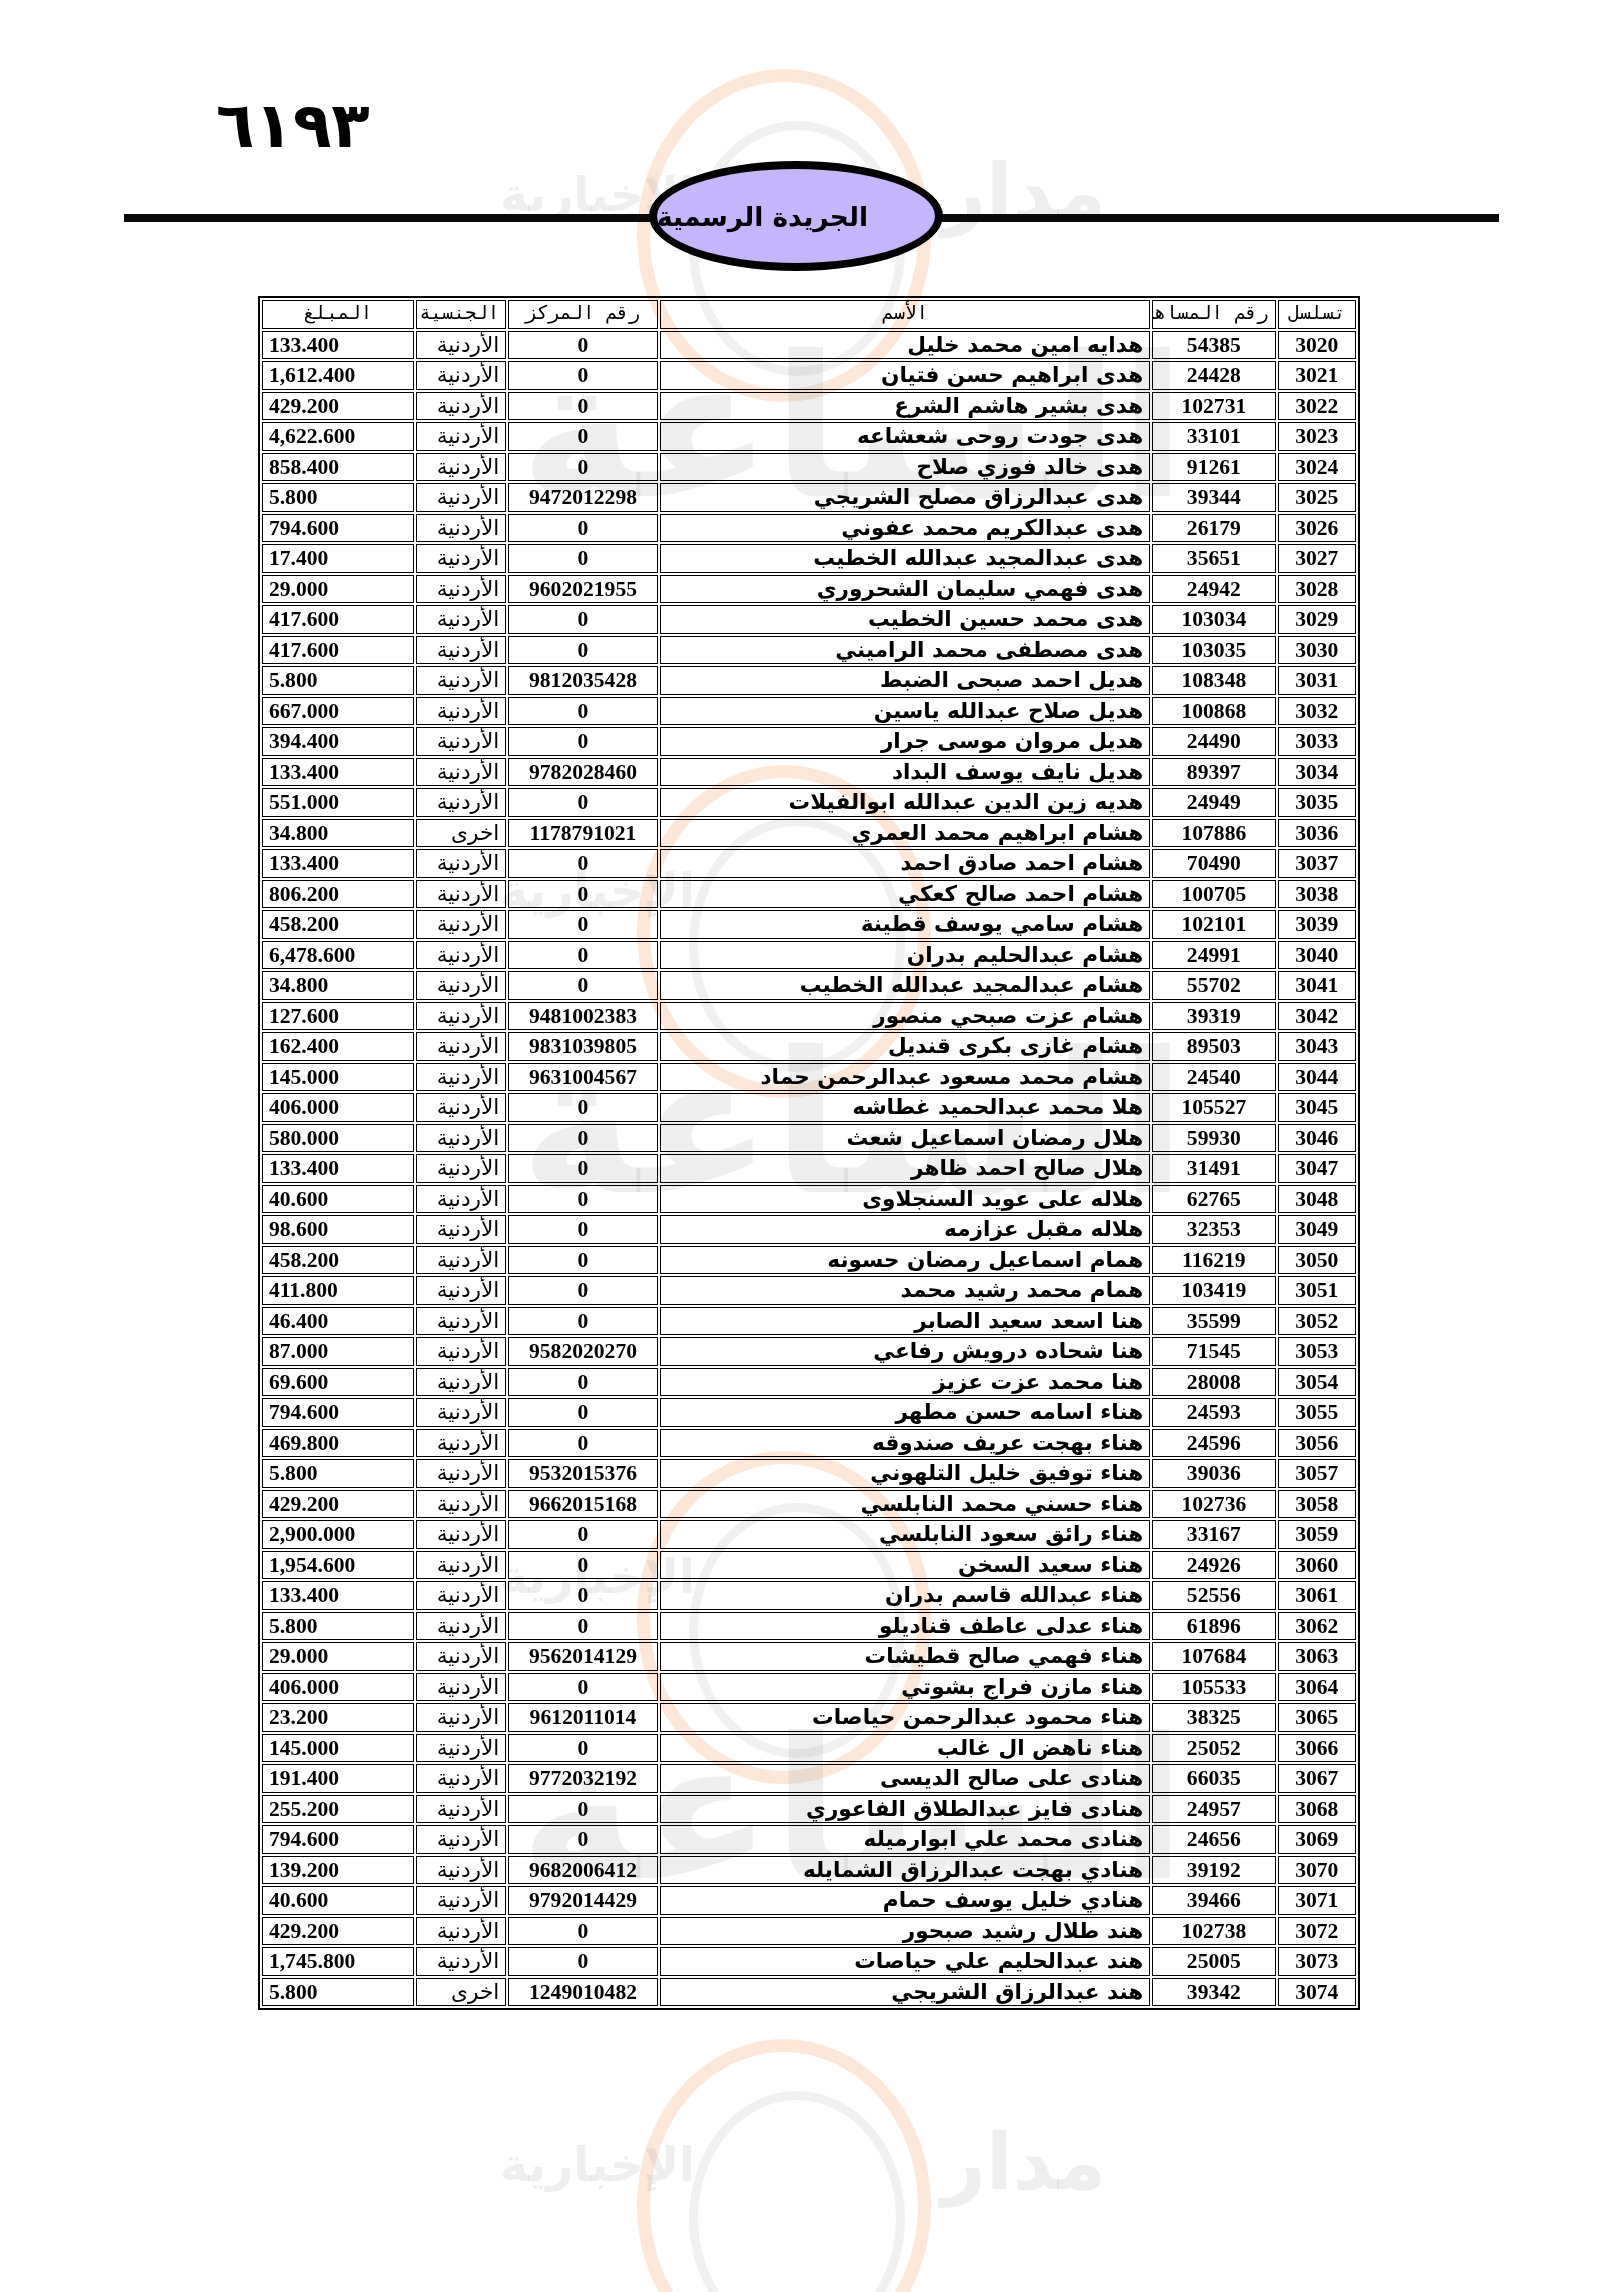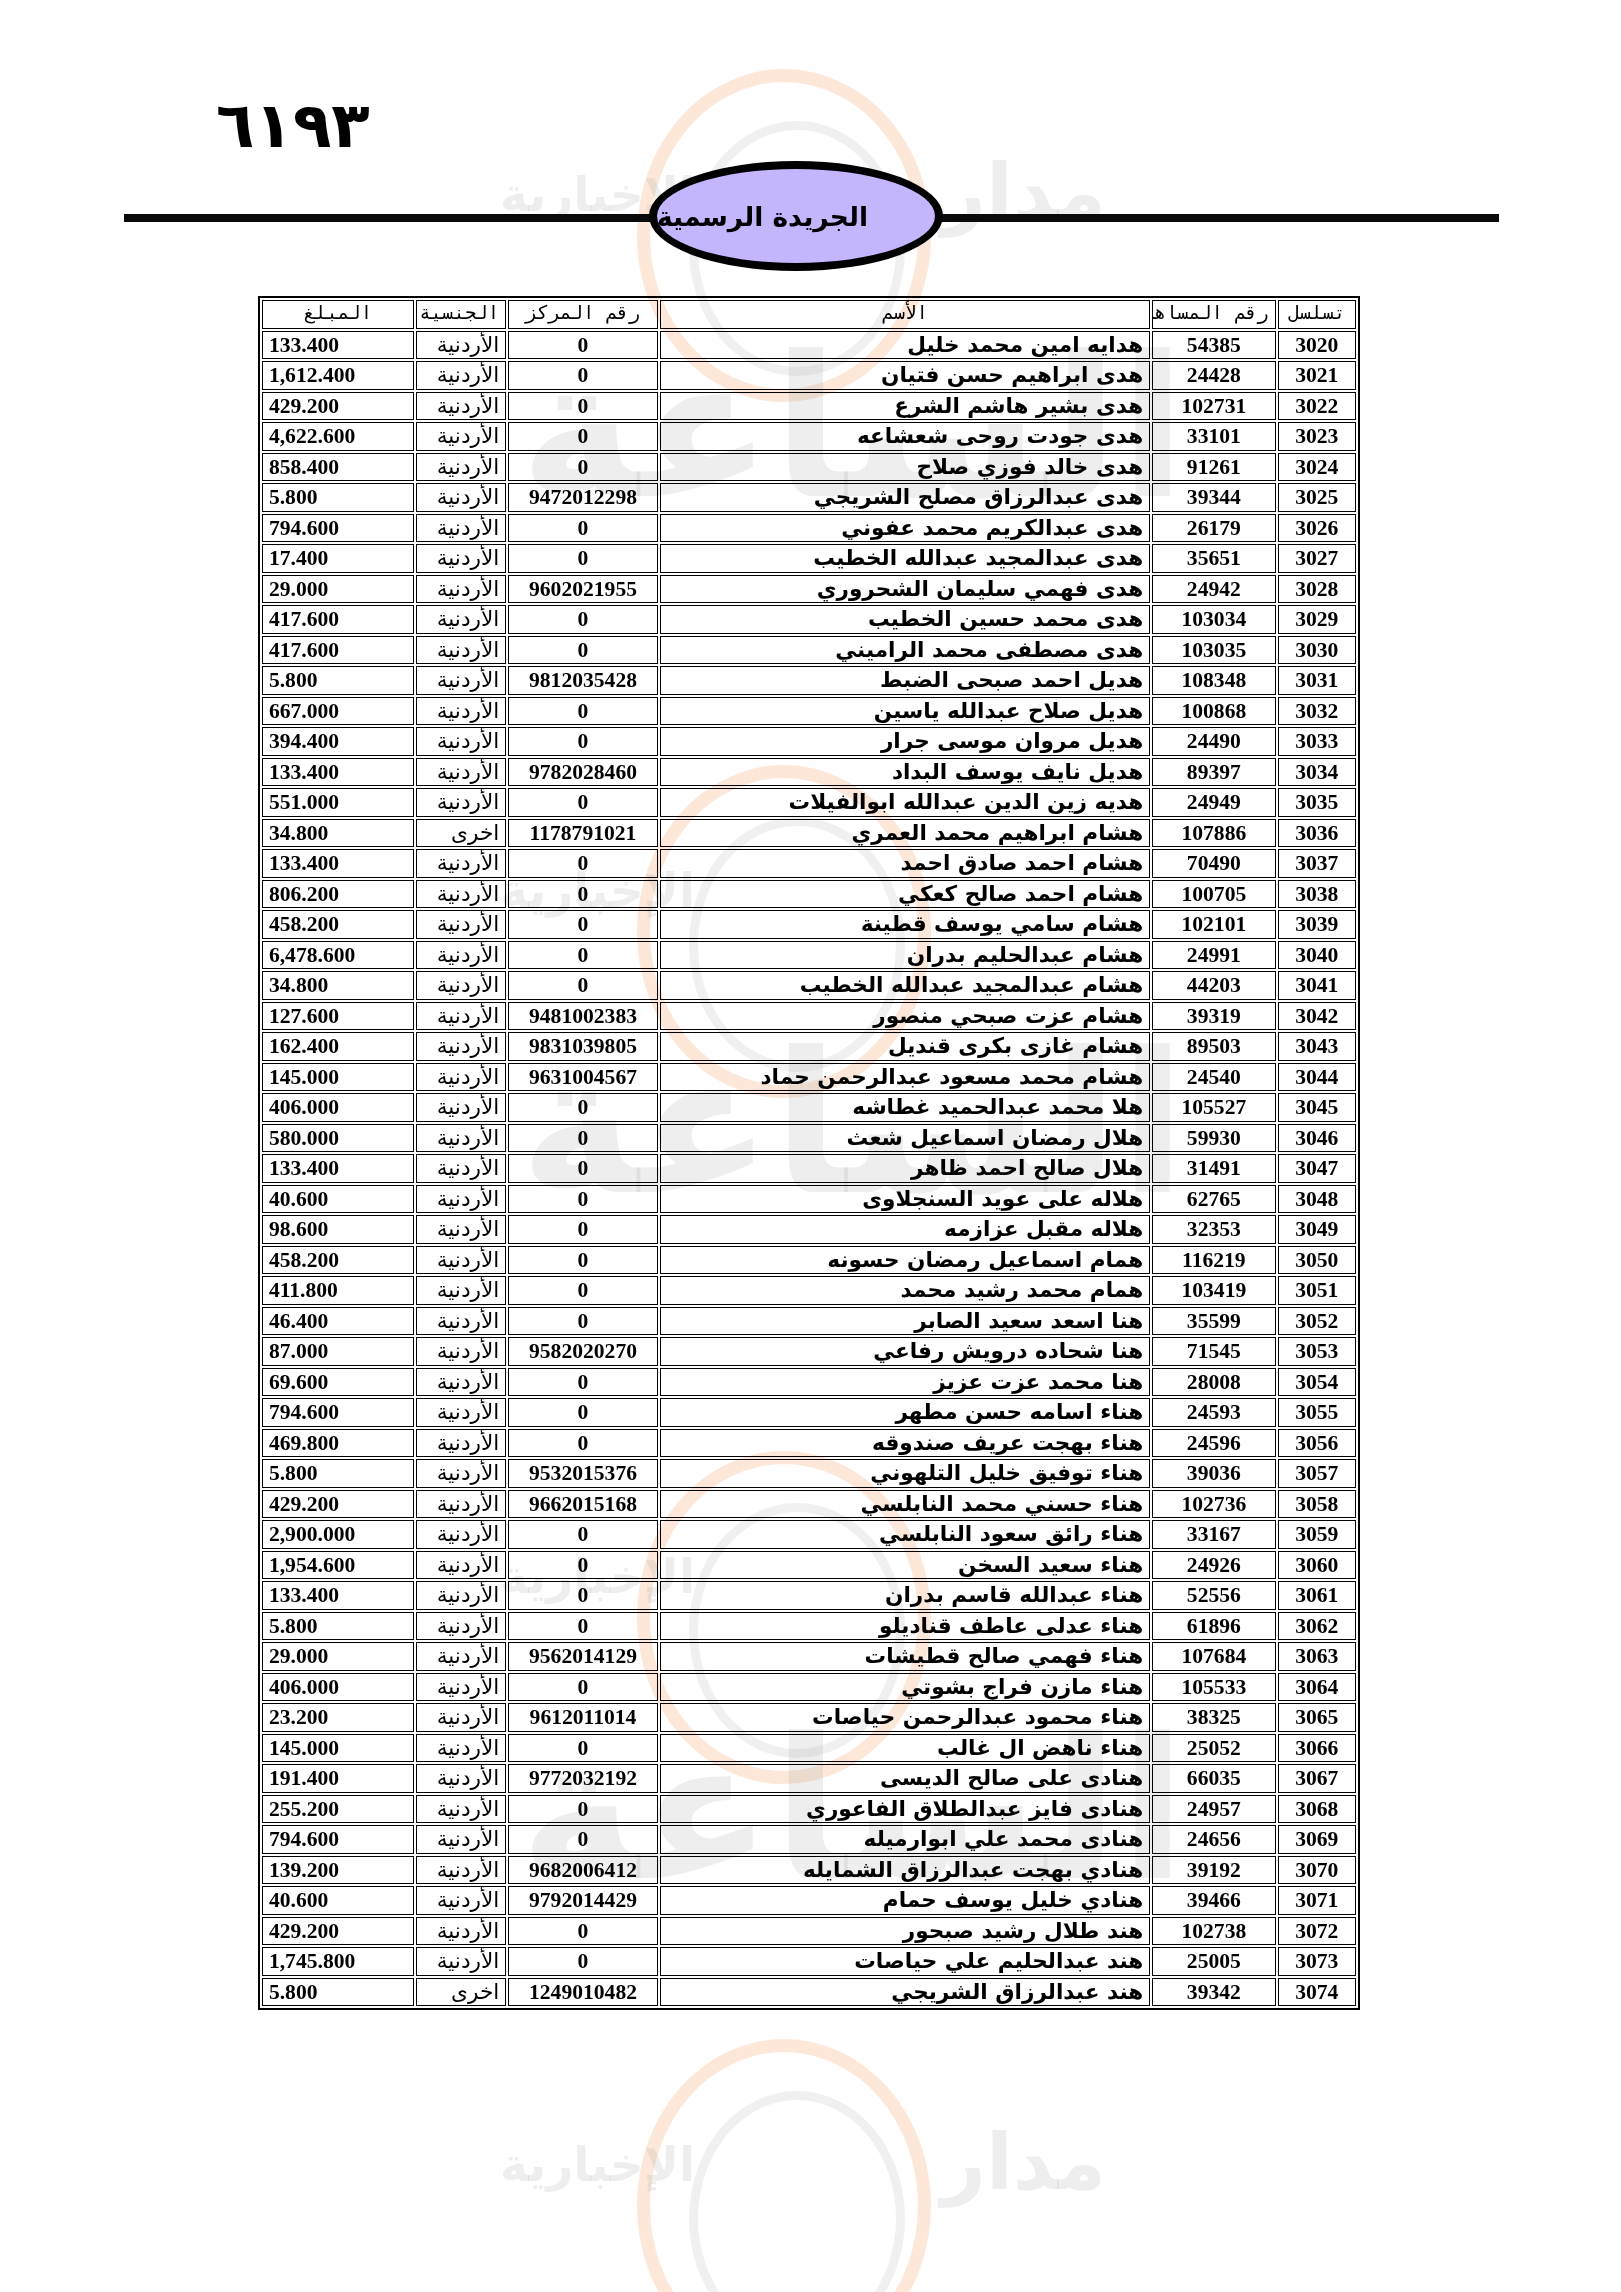--- a/index.html
+++ b/index.html
@@ -258,21 +258,21 @@
       <tr>
         <td class="c-serial">3040</td>
         <td class="c-share">24991</td>
         <td class="c-name">هشام عبدالحليم  بدران</td>
         <td class="c-center">0</td>
         <td class="c-nat">الأردنية</td>
         <td class="c-amount">6,478.600</td>
       </tr>
       <tr>
         <td class="c-serial">3041</td>
-        <td class="c-share">44203</td>
+        <td class="c-share">55702</td>
         <td class="c-name">هشام عبدالمجيد عبدالله الخطيب</td>
         <td class="c-center">0</td>
         <td class="c-nat">الأردنية</td>
         <td class="c-amount">34.800</td>
       </tr>
       <tr>
         <td class="c-serial">3042</td>
         <td class="c-share">39319</td>
         <td class="c-name">هشام عزت صبحي منصور</td>
         <td class="c-center">9481002383</td>

